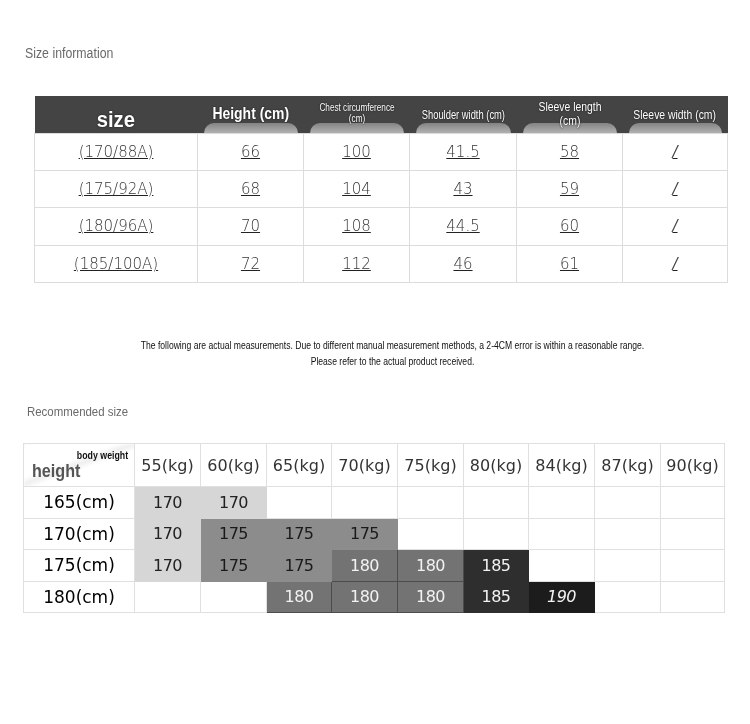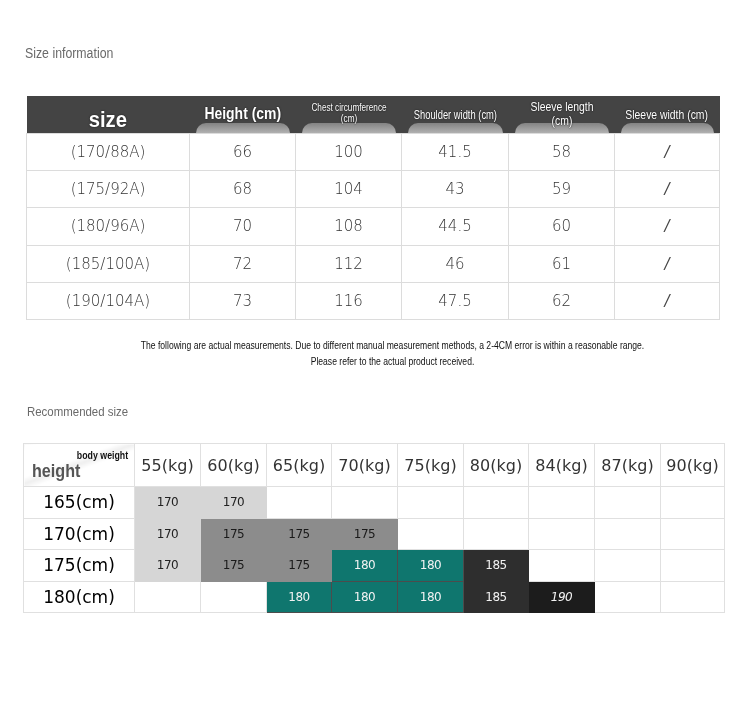--- a/index.html
+++ b/index.html
@@ -13,24 +13,25 @@
     font-size: 14px;
     transform: scaleX(0.88);
     transform-origin: left center;
     letter-spacing: 0px;
   }
   #title-size { left: 25px; top: 45px; }
   #title-rec  { left: 27px; top: 404px; font-size: 13px; }
 
   
   .size-table {
-    position: absolute; left: 26px; top: 96px;
+    position: absolute; left: 34px; top: 96px;
     width: 693px;
     border-collapse: collapse;
     table-layout: fixed;
+    text-decoration: underline;
   }
   .size-table thead th {
     height: 37px;
     background: #444444;
     color: #ffffff;
     font-family: "Liberation Sans", sans-serif;
     font-weight: bold;
     position: relative;
     padding: 0;
     vertical-align: middle;
@@ -112,26 +113,26 @@
     font-family: "Liberation Sans", sans-serif;
     font-weight: bold; font-size: 19px; color: #555;
     transform: scaleX(0.85); transform-origin: left bottom;
   }
   .rec-table tbody td {
     height: 31.5px;
     font-family: "DejaVu Sans", sans-serif;
     font-size: 16px;
   }
   .rec-table tbody td.rowhead { color: #000000; font-size: 17px; }
-  .rec-table tbody td.cell { font-size: 12px; letter-spacing: -0.5px; }
+  .rec-table tbody td.cell { font-size: 16px; letter-spacing: -0.5px; }
 
   .lvl-0 { background: #ffffff; }
   .lvl-170 { background: #d6d6d6; color: #222; border-color: #d6d6d6 !important; }
   .lvl-175 { background: #8c8c8c; color: #1a1a1a; border-color: #8c8c8c !important; }
-  .lvl-180 { background: #0f766e; color: #f2f2f2; border-color: #4c4c4c !important; }
+  .lvl-180 { background: #737373; color: #f2f2f2; border-color: #4c4c4c !important; }
   .lvl-185 { background: #2e2e2e; color: #f2f2f2; border-color: #2e2e2e !important; }
   .lvl-190 { background: #1c1c1c; color: #f2f2f2; border-color: #1c1c1c !important; font-style: italic; }
 </style>
 </head>
 <body>
 
 <div class="section-title" id="title-size">Size information</div>
 
 <table class="size-table">
   <colgroup>
@@ -176,28 +177,20 @@
       <td>44.5</td>
       <td>60</td>
       <td class="slash">/</td>
     </tr>
     <tr>
       <td>(185/100A)</td>
       <td>72</td>
       <td>112</td>
       <td>46</td>
       <td>61</td>
-      <td class="slash">/</td>
-    </tr>
-    <tr>
-      <td>(190/104A)</td>
-      <td>73</td>
-      <td>116</td>
-      <td>47.5</td>
-      <td>62</td>
       <td class="slash">/</td>
     </tr>
   </tbody>
 </table>
 
 <div class="note">The following are actual measurements. Due to different manual measurement methods, a 2-4CM error is within a reasonable range. Please refer to the actual product received.</div>
 
 <div class="section-title" id="title-rec">Recommended size</div>
 
 <table class="rec-table">

